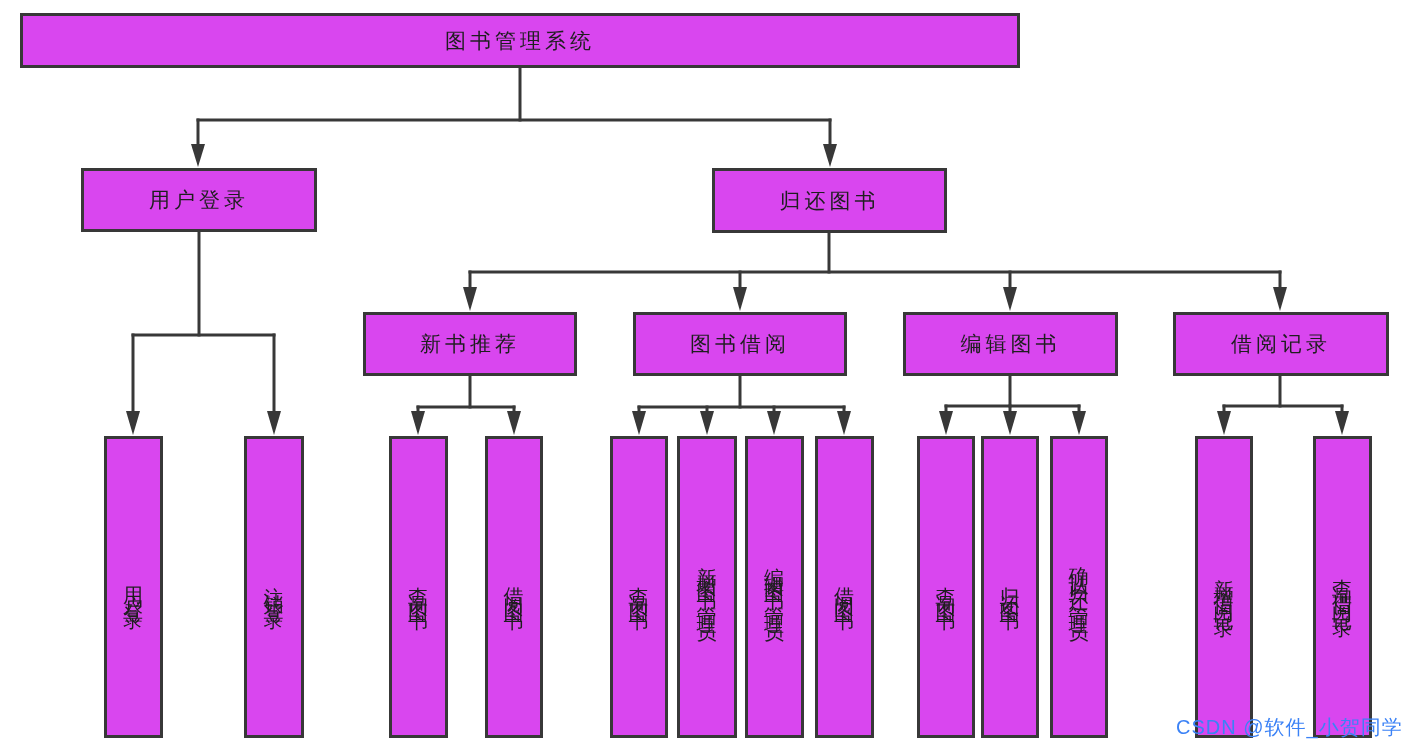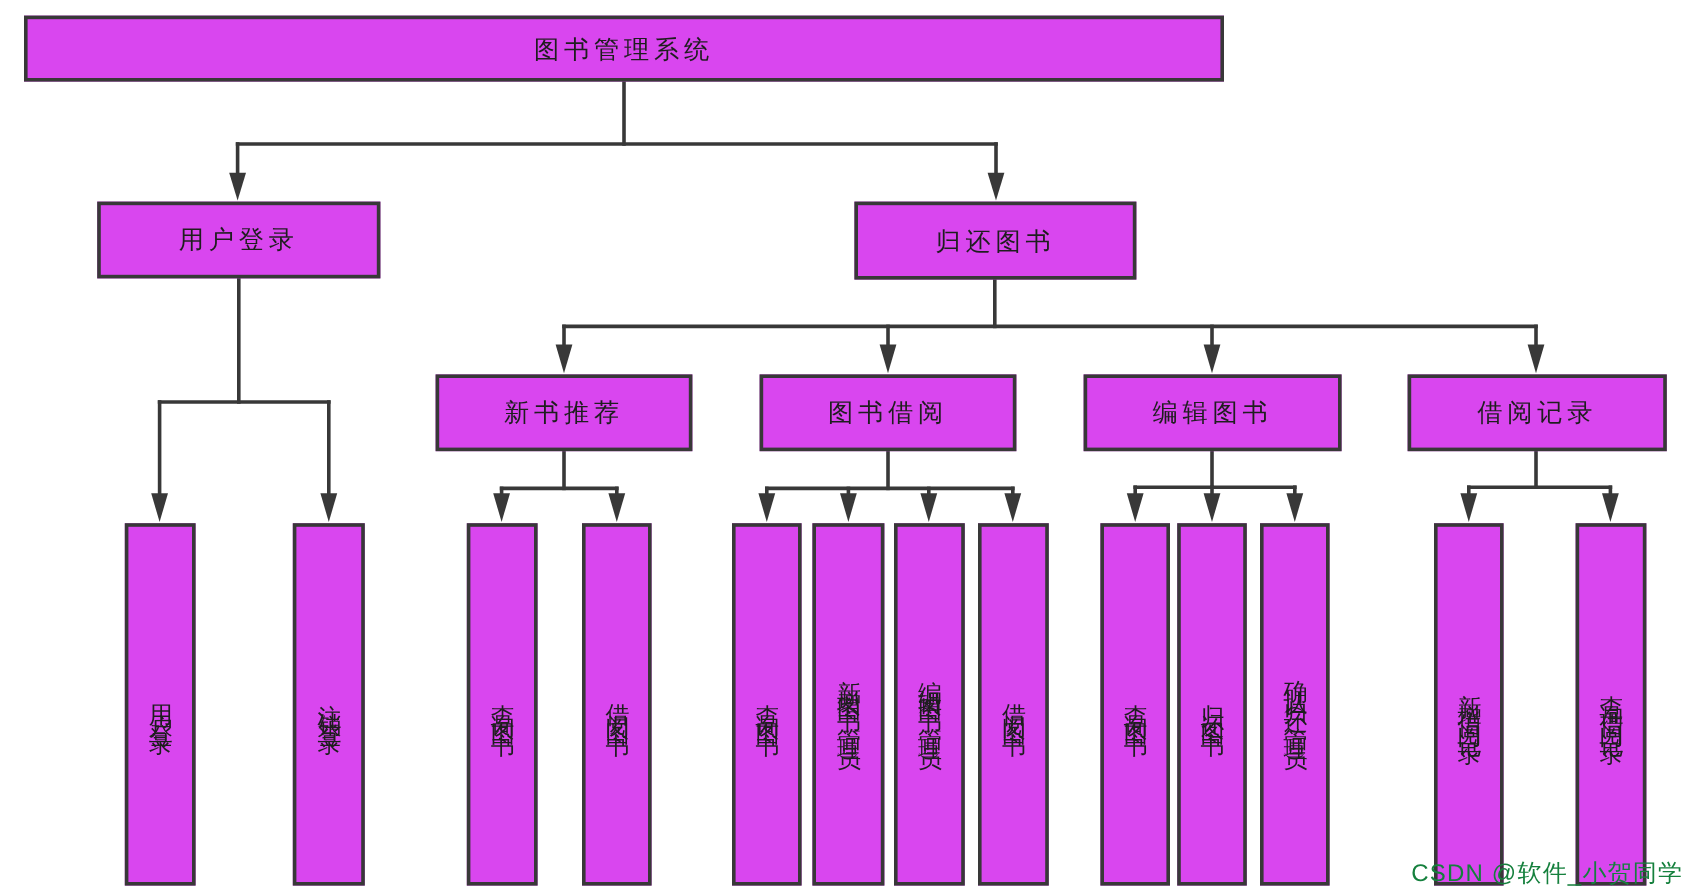--- a/index.html
+++ b/index.html
@@ -18,21 +18,21 @@
     display:flex; align-items:center; justify-content:center;
     font-size:21px; letter-spacing:4px; white-space:nowrap;
   }
   .node.leaf {
     writing-mode:vertical-rl;
     font-size:20px; letter-spacing:8px; line-height:1.1;
     top:436px; height:302px; white-space:normal;
   }
   .watermark {
     position:absolute; left:1176px; top:714px;
-    font-size:20px; color:#15803d; letter-spacing:1px;
+    font-size:20px; color:#3b82f6; letter-spacing:1px;
     white-space:nowrap; z-index:5;
   }
 </style>
 </head>
 <body>
 
 <div class="canvas">
 
   <svg class="connectors" viewBox="0 0 1405 747" xmlns="http://www.w3.org/2000/svg">
 

